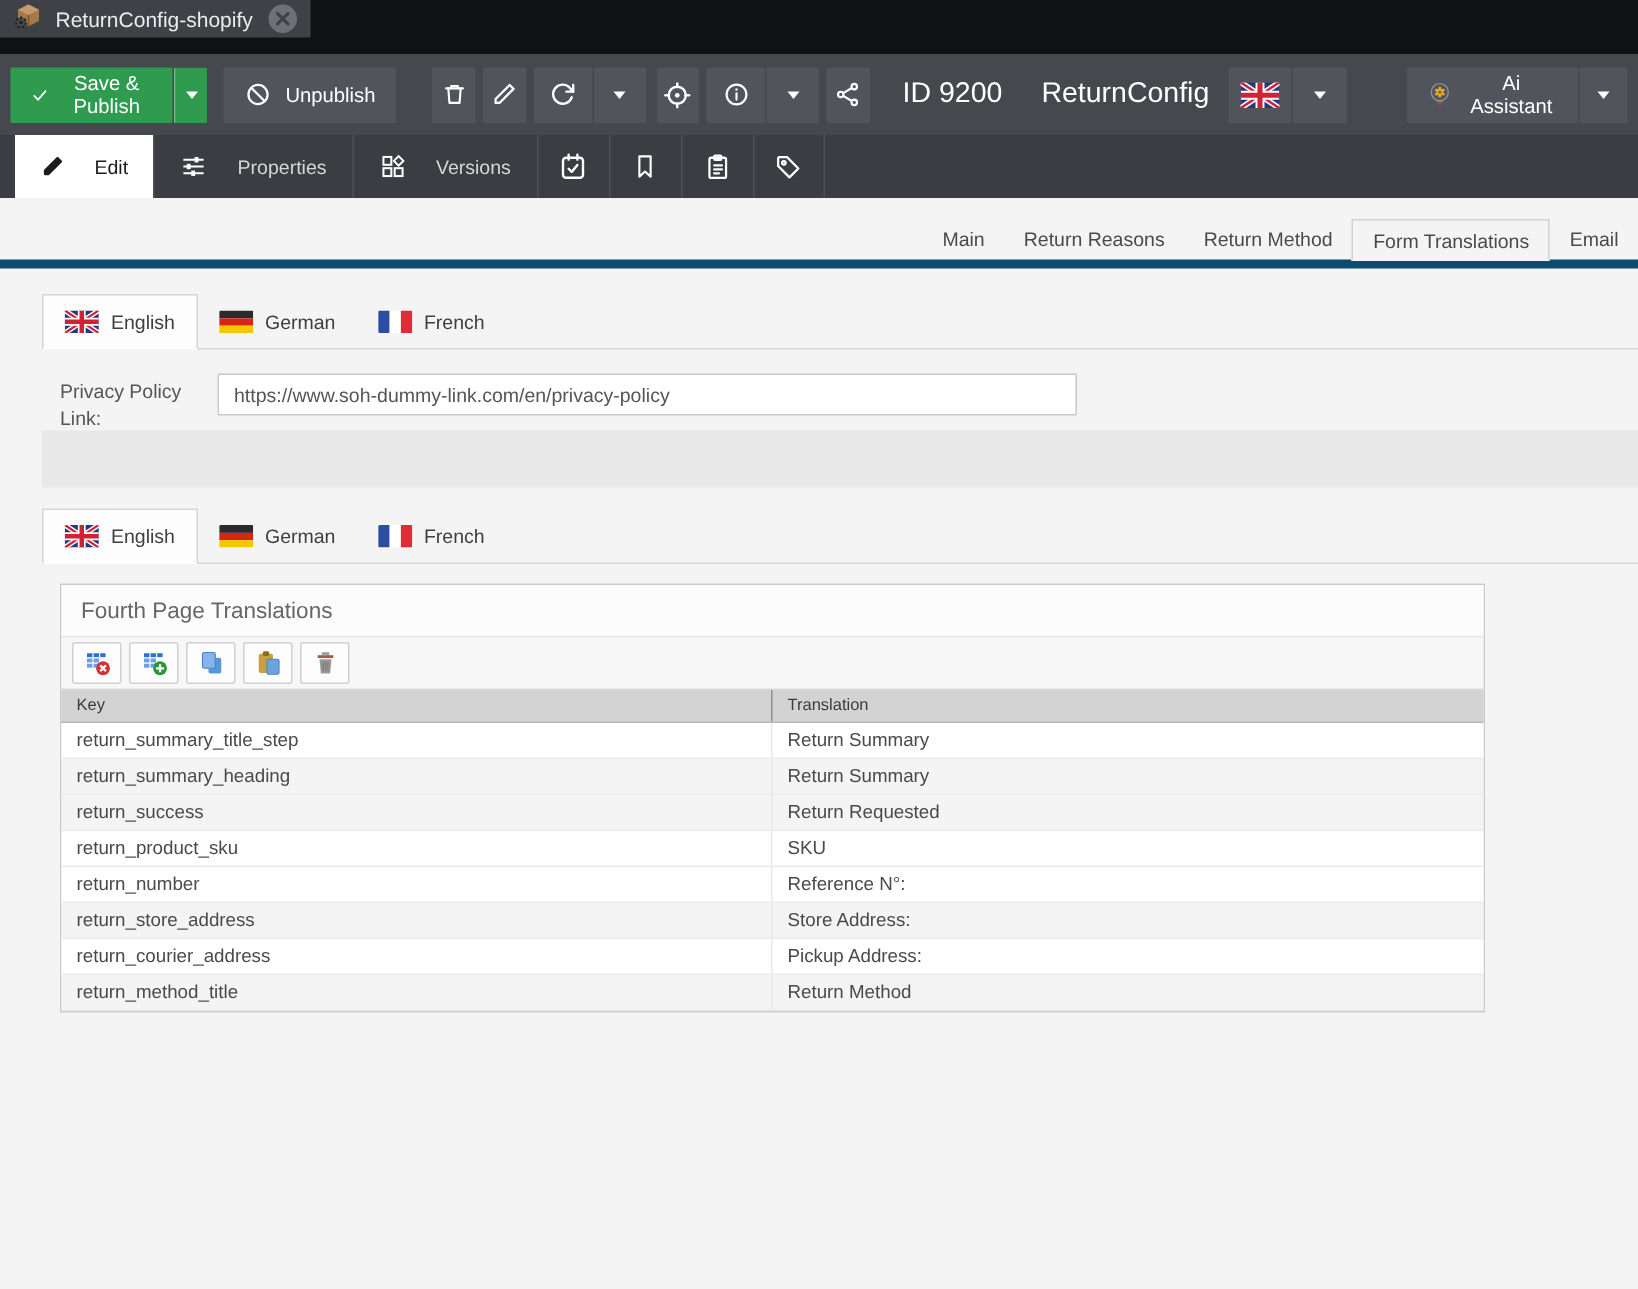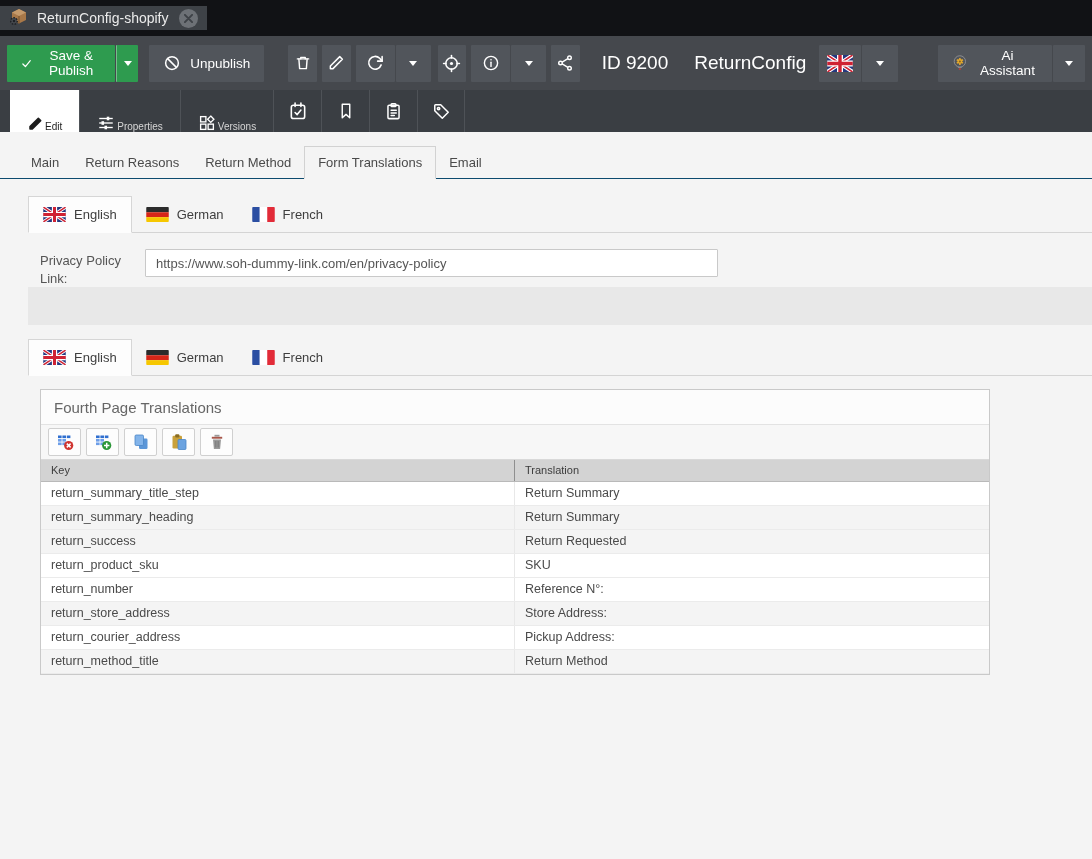--- a/index.html
+++ b/index.html
@@ -4,47 +4,47 @@
 <style>
   * { margin:0; padding:0; box-sizing:border-box; }
   html,body { width:1092px; height:859px; }
   body {
     font-family:"Liberation Sans", sans-serif;
     background:#f4f4f4;
     overflow:hidden;
     position:relative;
   }
   
-  .topbar { height:36px; background:#111215; display:flex; align-items:center; }
+  .topbar { height:36px; background:#111215; display:flex; align-items:flex-start; }
   .doc-tab { width:207px; background:#3e4247; display:flex; align-items:center; padding:0 9px; gap:8px; cursor:pointer; }
   .doc-title { color:#ebebeb; font-size:14px; white-space:nowrap; }
   .doc-close { margin-left:auto; width:19px; height:19px; border-radius:50%; background:#6d7176; display:flex; align-items:center; justify-content:center; }
   
   .toolbar { height:54px; background:#45484d; display:flex; align-items:center; padding:0 7px; }
   .tbtn { height:37px; background:#51555b; border:none; color:#fff; font-family:inherit; font-size:13.5px; display:flex; align-items:center; justify-content:center; border-radius:1px; cursor:pointer; }
   .split { display:flex; gap:1px; }
   .seg-main { padding:0 14px; gap:9px; }
   .seg-arrow { width:32px; }
   .green { background:#2e9b4f !important; }
   .green.seg-arrow { border-left:1px solid rgba(255,255,255,.35); }
   .ibtn { width:39px; }
   .caret { width:0; height:0; border-left:4.5px solid transparent; border-right:4.5px solid transparent; border-top:5.5px solid #fff; display:inline-block; }
   .tb-text { color:#fff; font-size:19px; white-space:nowrap; }
   .wicon { display:block; }
   .flag { display:block; border-radius:1px; }
   
   .tabbar2 { height:42px; background:#3a3e43; display:flex; align-items:stretch; padding-left:10px; }
-  .mtab { display:flex; align-items:flex-end; gap:2px; padding:0 17px; color:#d6d6d6; font-size:10px; cursor:pointer; }
+  .mtab { display:flex; align-items:center; gap:20px; padding:0 17px; color:#d6d6d6; font-size:13px; cursor:pointer; }
   .mtab.active { background:#ffffff; color:#1d1d1d; }
   .itab { width:48px; display:flex; align-items:center; justify-content:center; border-left:1px solid #4e5257; cursor:pointer; }
   .itab:last-of-type { border-right:1px solid #4e5257; }
   .vsep { width:1px; background:#4e5257; }
   
   .content { height:727px; background:#f4f4f4; }
-  .subtabs { margin-top:14px; padding-left:18px; border-bottom:1px solid #0c4a6e; display:flex; height:33px; }
+  .subtabs { margin-top:14px; padding-left:18px; border-bottom:6px solid #0c4a6e; display:flex; height:33px;justify-content:flex-end; }
   .stab { padding:0 13px; font-size:13px; color:#4a4a4a; display:flex; align-items:center; cursor:pointer; }
   .stab.active { background:#f4f4f4; border:1px solid #d2d2d2; border-bottom:1px solid #f4f4f4; margin-bottom:-1px; }
   .langstrip { margin:17px 0 0 28px; border-bottom:1px solid #d4d4d4; display:flex; height:37px; align-items:stretch; }
   .langstrip.second { margin-top:14px; }
   .ltab { display:flex; align-items:center; gap:8px; padding:0 14px; font-size:13px; color:#3e3e3e; cursor:pointer; }
   .ltab.active { background:#fdfdfd; border:1px solid #d6d6d6; border-bottom:1px solid #fdfdfd; margin-bottom:-1px; }
   .fieldrow { display:flex; margin:16px 0 0 40px; }
   .flabel { width:88px; font-size:13px; color:#555; line-height:1.35; padding-top:3px; margin-right:17px; }
   .txtinput { width:573px; height:28px; border:1px solid #c9c9c9; background:#fff; font-family:inherit; font-size:13px; color:#555; padding:0 10px; border-radius:1px; }
   .steps { margin:39px 0 0 28px; }

